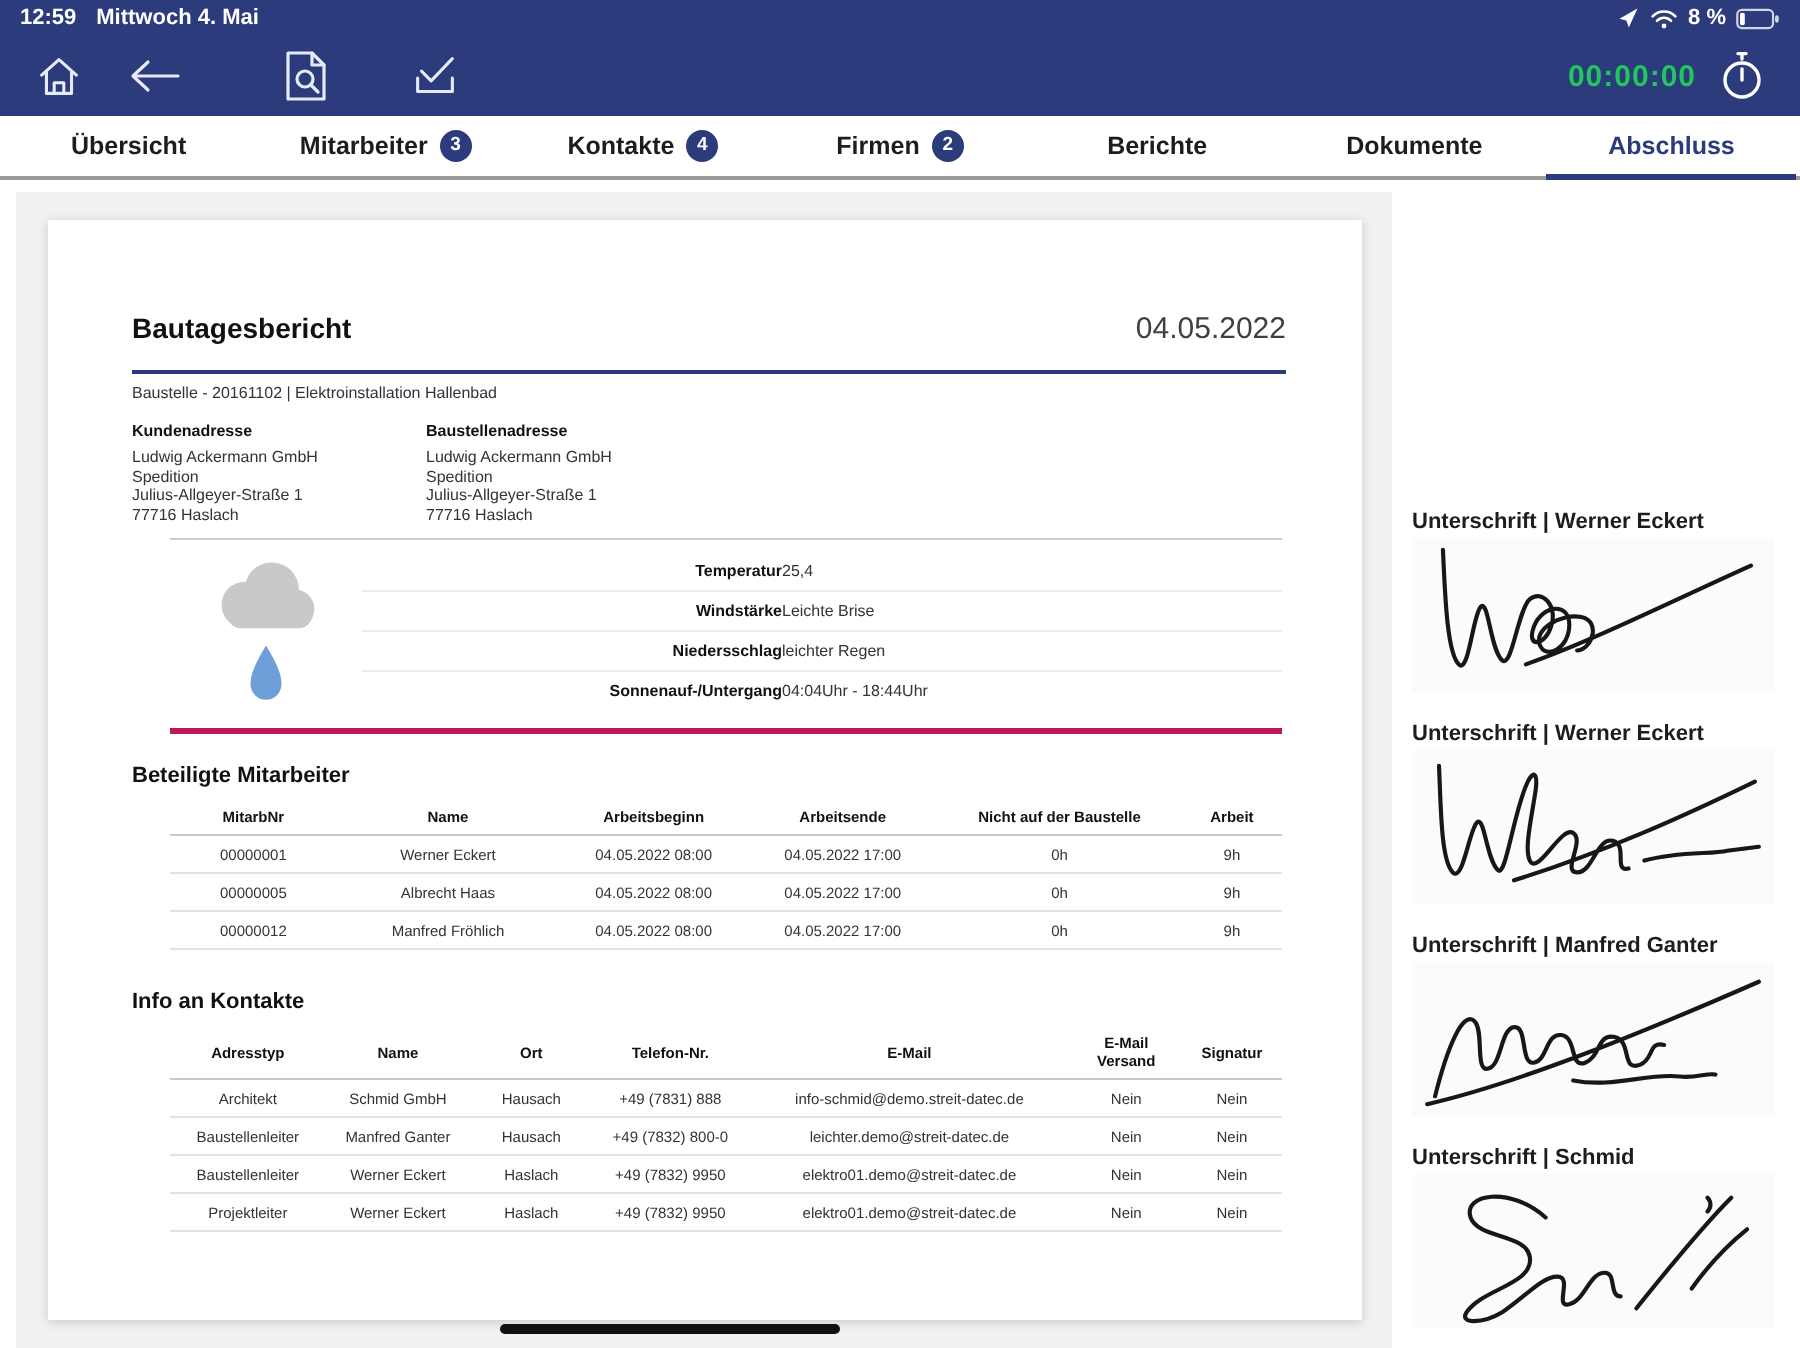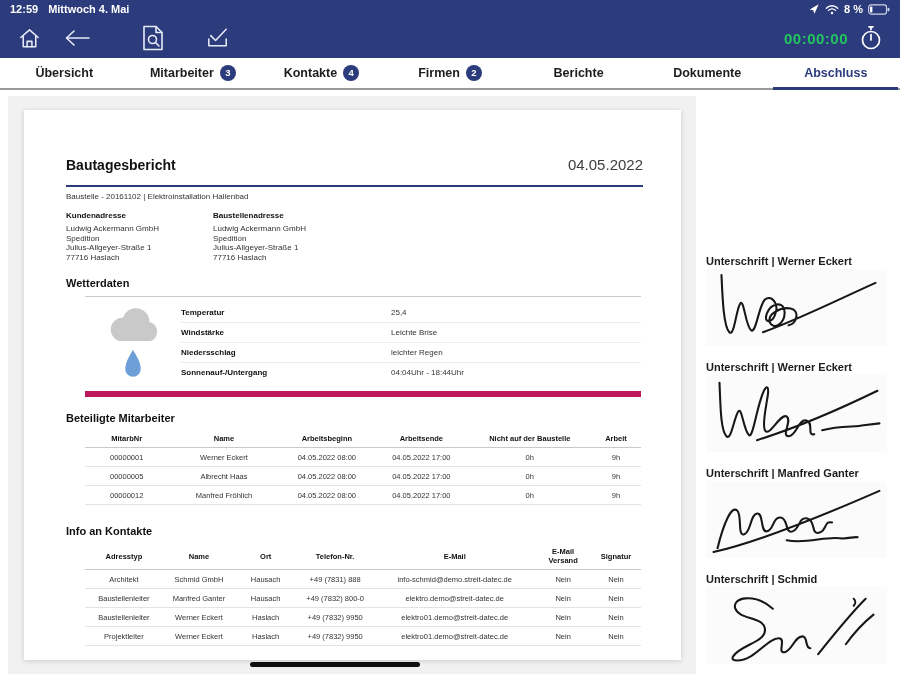--- a/index.html
+++ b/index.html
@@ -43,21 +43,21 @@
   .subtitle { font-size:8px; color:#333; margin-top:5px; }
 
   .addresses { display:flex; margin-top:10px; font-size:8px; color:#333; }
   .addr-col { width:147px; }
   .addr-label { font-weight:700; color:#111; margin-bottom:4px; }
   .addr-col div.line { line-height:9.5px; }
 
   .sec-heading { font-size:11px; font-weight:700; color:#111; margin-top:15px; }
 
   .weather-box { margin:7px 0 0 19px; width:556px; border-top:1px solid #ccc;
-    border-bottom:6px solid #be185d; display:flex; padding:6px 0 8px 0; }
+    border-bottom:3px solid #be185d; display:flex; padding:6px 0 8px 0;text-align:right; }
   .weather-icon { width:96px; display:flex; align-items:center; justify-content:center; }
   .weather-rows { flex:1; }
   .weather-row { display:flex; padding:5px 0 5px 0; border-bottom:1px solid #ececec; }
   .weather-row:last-child { border-bottom:none; }
   .weather-label { width:210px; font-size:8px; font-weight:700; color:#111; }
   .weather-value { font-size:8px; color:#333; }
 
   table.doc-table { margin:6px 0 0 19px; width:556px; border-collapse:collapse;
     font-size:7.5px; color:#333; text-align:center; table-layout:fixed; }
   table.doc-table th { font-weight:700; color:#111; padding:4px 2px; border-bottom:1px solid #c9c9c9; }
@@ -197,21 +197,20 @@
         </div>
         <div class="addr-col">
           <div class="addr-label">Baustellenadresse</div>
           <div class="line">Ludwig Ackermann GmbH</div>
           <div class="line">Spedition</div>
           <div class="line">Julius-Allgeyer-Straße 1</div>
           <div class="line">77716 Haslach</div>
         </div>
       </div>
 
-      <div class="sec-heading">Wetterdaten</div>
       <div class="weather-box">
         <div class="weather-icon">
           <svg width="58" height="80" viewBox="0 0 60 82">
             <g fill="#c9c9c9">
               <circle cx="19" cy="27" r="12"></circle>
               <circle cx="33" cy="19" r="14"></circle>
               <circle cx="45" cy="29" r="10"></circle>
               <rect x="10" y="25" width="44" height="14" rx="7"></rect>
             </g>
             <path d="M30,48 C36,58 38,63 38,68 a8,8 0 1 1 -16,0 c0,-5 2,-10 8,-20 z" fill="#6f9fd8"></path>
@@ -298,21 +297,21 @@
             <td>+49 (7831) 888</td>
             <td>info-schmid@demo.streit-datec.de</td>
             <td>Nein</td>
             <td>Nein</td>
           </tr>
           <tr>
             <td>Baustellenleiter</td>
             <td>Manfred Ganter</td>
             <td>Hausach</td>
             <td>+49 (7832) 800-0</td>
-            <td>elektro.demo@streit-datec.de</td>
+            <td>leichter.demo@streit-datec.de</td>
             <td>Nein</td>
             <td>Nein</td>
           </tr>
           <tr>
             <td>Baustellenleiter</td>
             <td>Werner Eckert</td>
             <td>Haslach</td>
             <td>+49 (7832) 9950</td>
             <td>elektro01.demo@streit-datec.de</td>
             <td>Nein</td>

